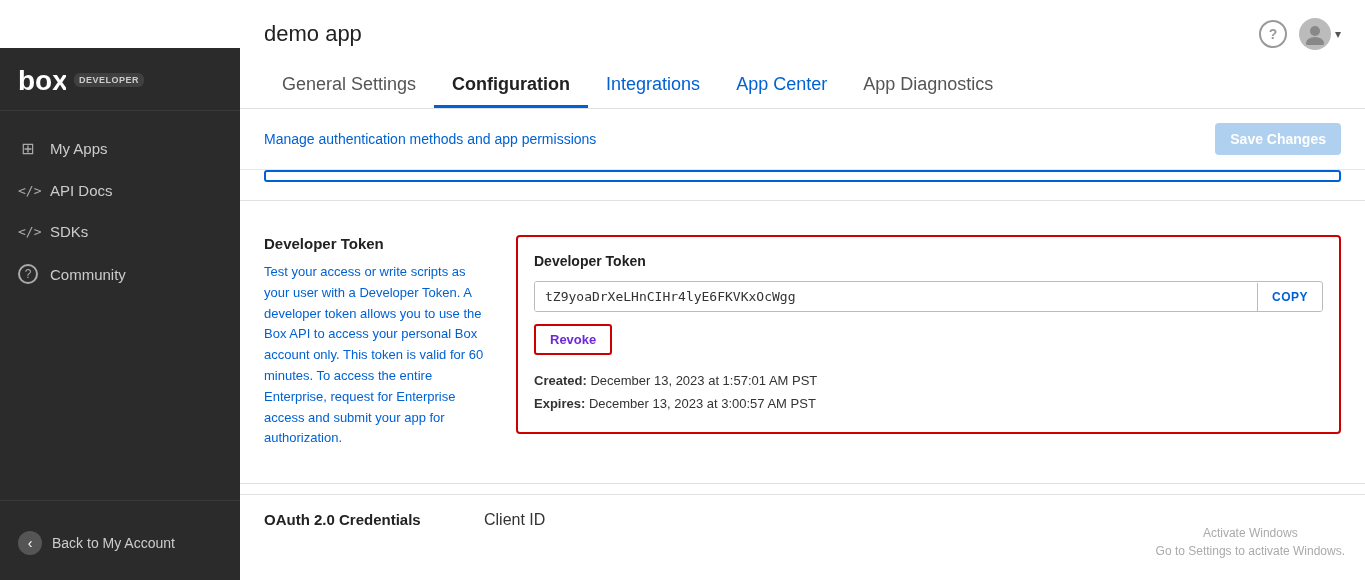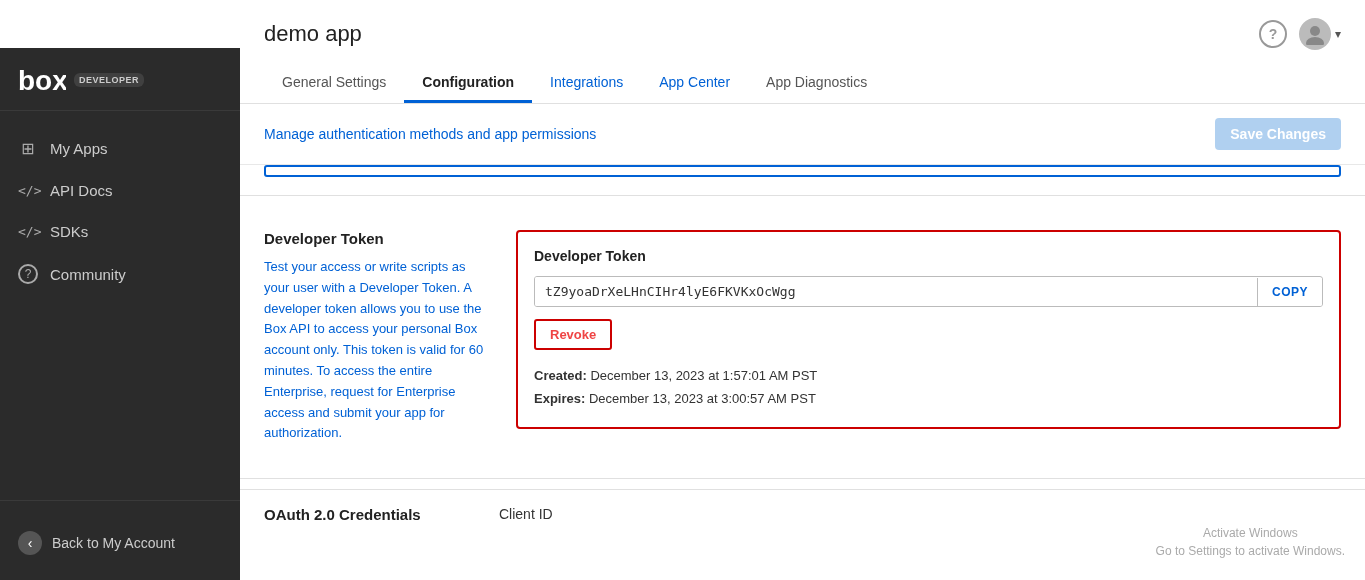--- a/index.html
+++ b/index.html
@@ -143,21 +143,21 @@
       gap: 4px;
       cursor: pointer;
     }
     .avatar-caret { color: #555; font-size: 12px; }
     .tabs {
       display: flex;
       gap: 0;
     }
     .tab {
       padding: 10px 18px;
-      font-size: 14px;
+      font-size: 18px;
       color: #555;
       cursor: pointer;
       border-bottom: 3px solid transparent;
       font-weight: 400;
       white-space: nowrap;
     }
     .tab.active {
       color: #222;
       font-weight: 700;
       border-bottom: 3px solid #0061d5;
@@ -269,21 +269,21 @@
       border-left: 1px solid #bbb;
       color: #0061d5;
       font-size: 12px;
       font-weight: 700;
       cursor: pointer;
       letter-spacing: 0.5px;
     }
     .revoke-btn {
       border: 2px solid #cc0000;
       background: #fff;
-      color: #ef4444;
+      color: #6d28d9;
       border-radius: 3px;
       padding: 6px 14px;
       font-size: 13px;
       font-weight: 600;
       cursor: pointer;
       margin-bottom: 14px;
     }
     .token-meta {
       font-size: 13px;
       color: #333;
@@ -302,24 +302,23 @@
       width: 220px;
       min-width: 220px;
     }
     .oauth-right { flex: 1; }
     .oauth-title {
       font-size: 15px;
       font-weight: 700;
       color: #222;
     }
     .client-id-label {
-      font-size: 14px;
+      font-size: 16px;
       color: #333;
       font-weight: 500;
-      margin-left: 15px;
     }
 
     
     .windows-watermark {
       position: fixed;
       bottom: 20px;
       right: 20px;
       text-align: center;
       color: #aaa;
       font-size: 12px;

